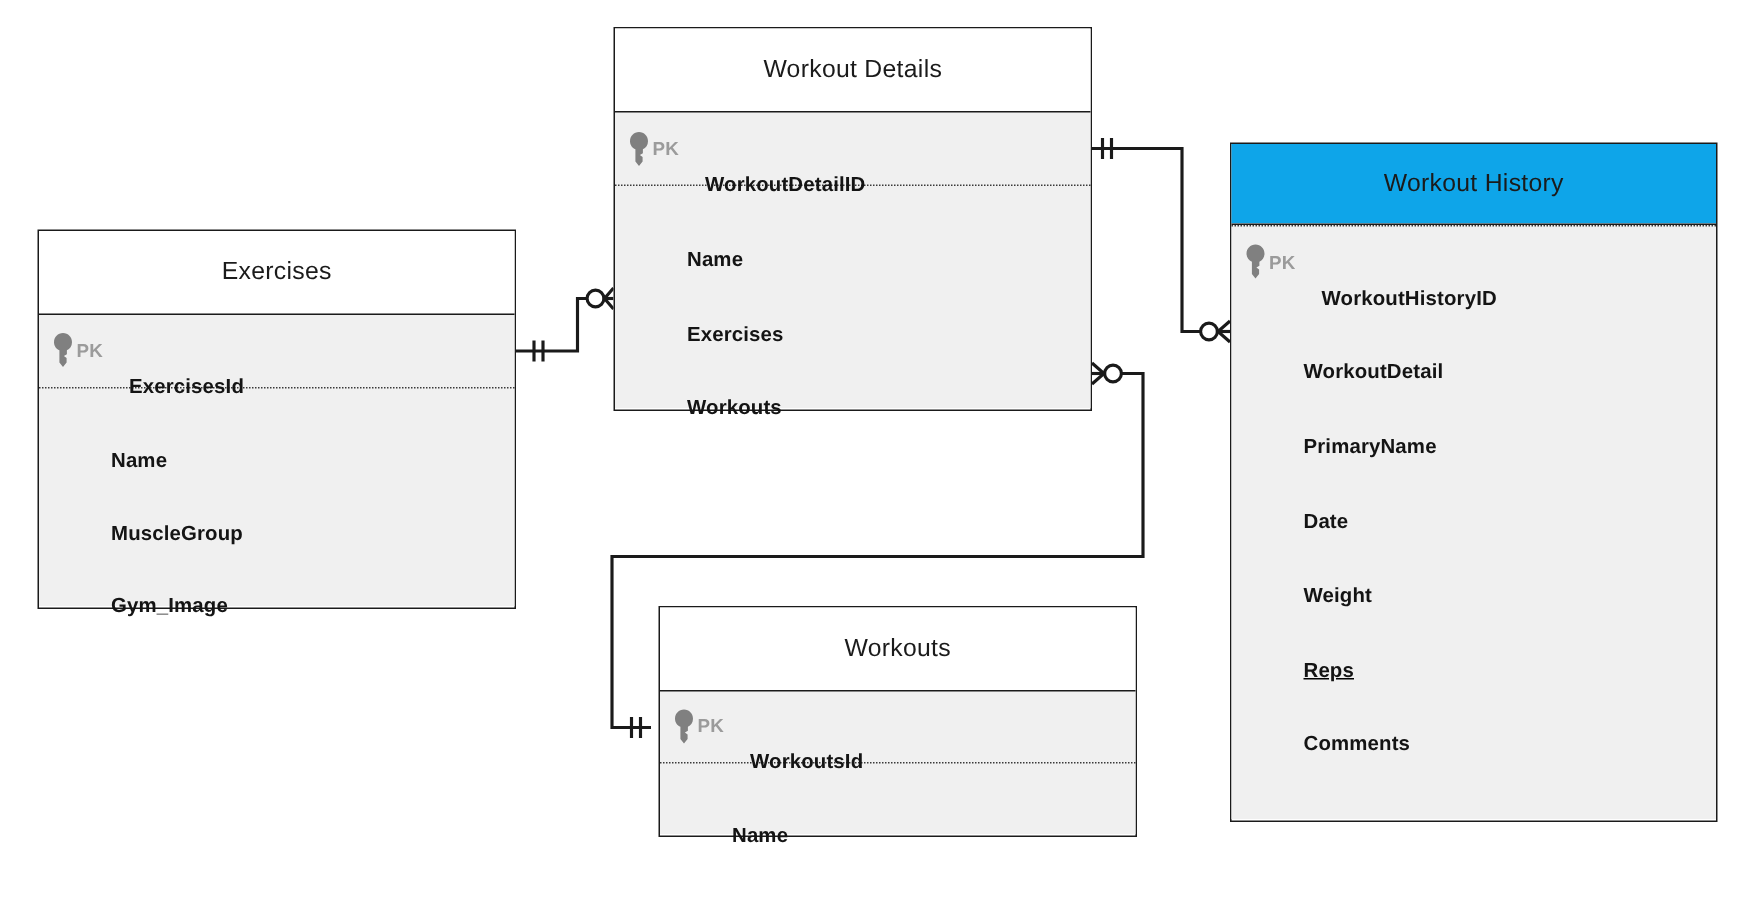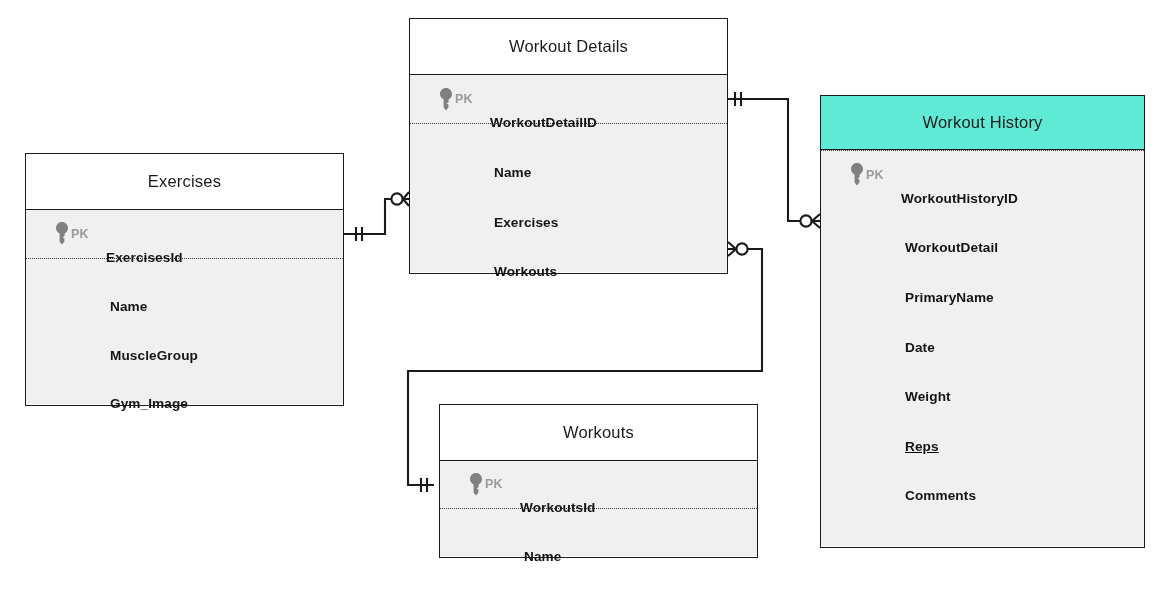--- a/index.html
+++ b/index.html
@@ -51,21 +51,21 @@
     content: "";
     position: absolute;
     left: 0; right: 0; top: 0px;
     border-top: 1.5px dotted #3a3a3a;
   }
   .attr-row {
     box-sizing: border-box;
     display: flex;
     align-items: center;
     position: relative;
-    padding-left: 28px;
+    padding-left: 8px;
   }
   .attr-row.pk-sep {
     border-bottom: 1.5px dotted #3a3a3a;
   }
   .key-slot {
     width: 52px;
     flex: 0 0 52px;
     display: flex;
     align-items: center;
     gap: 1px;
@@ -78,21 +78,21 @@
     letter-spacing: .2px;
   }
   .attr-label {
     color: #141414;
     font-size: 13.6px;
     font-weight: 700;
     letter-spacing: .1px;
     white-space: nowrap;
     margin-top: 47px;
   }
-  .attr-row.no-key { padding-left: 84px; }
+  .attr-row.no-key { padding-left: 48px; }
 </style>
 </head>
 <body>
 
 <div id="canvas">
 
   <svg width="1167" height="598" style="position:absolute;left:0;top:0;z-index:1;">
     <g stroke="#1a1a1a" stroke-width="2.1" fill="none">
 
       <g>
@@ -172,21 +172,21 @@
           </div>
           <div class="attr-row no-key" style="height: 49.45px;">
             <span class="attr-label">Exercises</span>
           </div>
           <div class="attr-row no-key" style="height: 49.45px;">
             <span class="attr-label">Workouts</span>
           </div>
         </div>
       </div>
       <div class="entity" style="left: 820px; top: 95px; width: 325px; height: 453px; border-color: rgb(26, 26, 26);">
-        <div class="entity-header" style="height: 53px; background: #5eead4;">Workout History</div>
+        <div class="entity-header" style="height: 53px; background: #0ea5e9;">Workout History</div>
         <div class="entity-body dotted-top" style="height: 396.8px; background: rgb(240, 240, 240); border-top-color: rgb(26, 26, 26);">
           <div class="attr-row" style="height: 49.6px;">
             <span class="key-slot">
               <svg class="key-icon" width="16" height="25" viewBox="0 0 16 25">
                 <path d="M8 1 C11.4 1 14 3.7 14 7.1 C14 9.6 12.6 11.6 10.6 12.5 L10.6 15.1 L8.6 16.4 L10.4 17.6 L10.4 20.6 L8.0 23.6 L5.6 20.6 L5.6 12.5 C3.5 11.6 2 9.6 2 7.1 C2 3.7 4.6 1 8 1 Z" fill="#808080"></path>
               </svg>
               <span class="pk-text" style="color: rgb(155, 155, 155);">PK</span>
             </span>
             <span class="attr-label">WorkoutHistoryID</span>
           </div>

